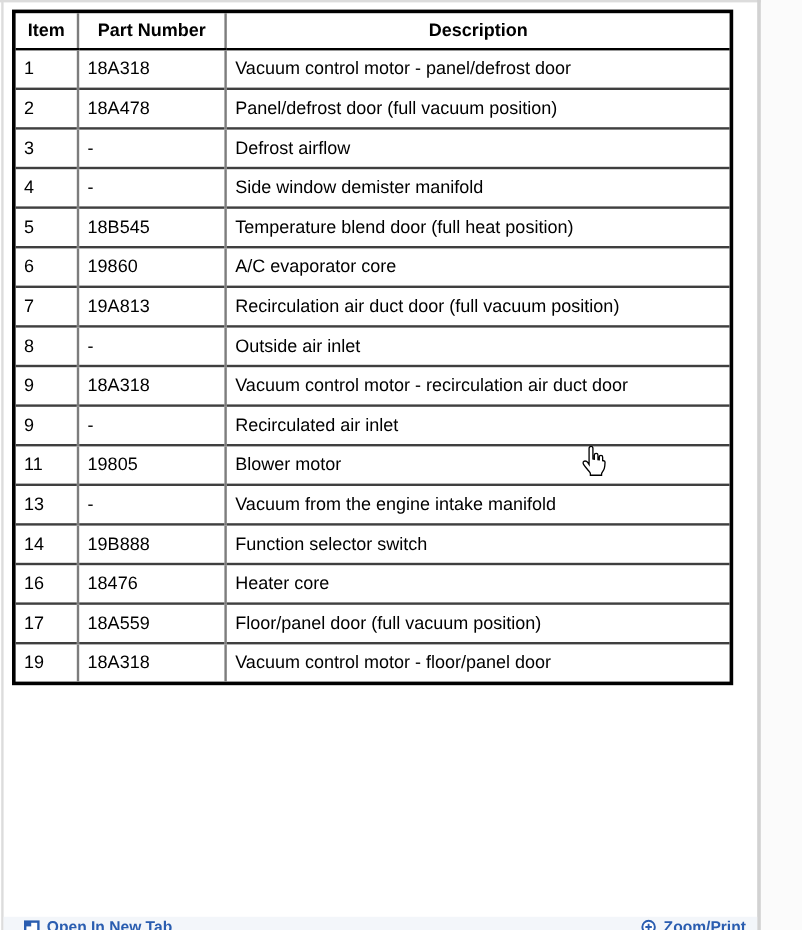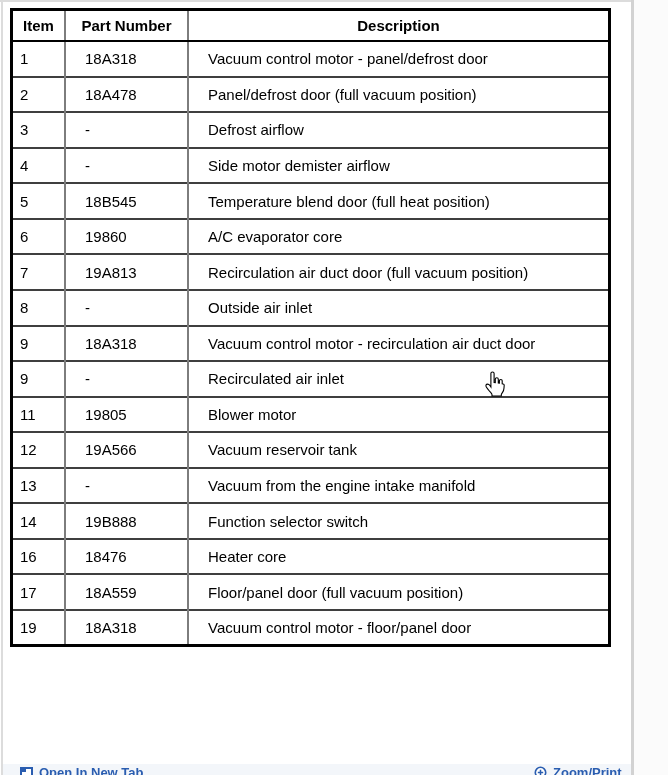--- a/index.html
+++ b/index.html
@@ -9,40 +9,40 @@
     font-family:"Liberation Sans","DejaVu Sans",sans-serif;
   }
   
   .frame-line-top{position:absolute;left:0;top:0;width:668px;height:2px;background:#dcdcdc;}
   .frame-line-left{position:absolute;left:1px;top:0;width:2px;height:775px;background:#dcdcdc;}
   .frame-divider{position:absolute;left:631px;top:0;width:3px;height:775px;background:#d2d2d2;}
   .frame-right-area{position:absolute;left:634px;top:0;width:34px;height:775px;background:#fbfbfb;}
 
   
   .table-wrap{
-    position:absolute;left:10px;top:8px;width:601px;height:639px;
+    position:absolute;left:10px;top:8px;width:601px;height:563px;
     border:3px solid #000;box-sizing:border-box;background:#fff;
   }
   table{
     width:100%;height:100%;border-collapse:collapse;table-layout:fixed;
   }
   th,td{
     box-sizing:border-box;
     font-size:15px;color:#000;vertical-align:middle;
     border-left:2px solid #7d7d7d;
     overflow:hidden;white-space:nowrap;
   }
   th:first-child,td:first-child{border-left:none;}
   thead th{
     height:30px;font-weight:bold;text-align:center;
     border-bottom:2px solid #000;font-size:15px;
   }
   tbody td{border-top:2px solid #3f3f3f;padding-left:7px;}
   tbody tr:first-child td{border-top:none;}
-  td.col-part,td.col-desc{padding-left:19px;}
+  td.col-part,td.col-desc{padding-left:7px;}
 
   
   .cursor{position:absolute;left:483px;top:370px;width:24px;height:28px;}
 
   
   .footer-strip{position:absolute;left:3px;top:764px;width:628px;height:11px;background:#f3f6fa;}
   .footer-link{
     position:absolute;top:766px;display:flex;align-items:flex-start;gap:6px;
     color:#2a5db0;font-size:13px;font-weight:bold;text-decoration:none;cursor:pointer;
   }
@@ -93,21 +93,21 @@
           <td class="col-desc">Panel/defrost door (full vacuum position)</td>
         </tr>
       <tr>
           <td class="col-item">3</td>
           <td class="col-part">-</td>
           <td class="col-desc">Defrost airflow</td>
         </tr>
       <tr>
           <td class="col-item">4</td>
           <td class="col-part">-</td>
-          <td class="col-desc">Side motor demister airflow</td>
+          <td class="col-desc">Side window demister manifold</td>
         </tr>
       <tr>
           <td class="col-item">5</td>
           <td class="col-part">18B545</td>
           <td class="col-desc">Temperature blend door (full heat position)</td>
         </tr>
       <tr>
           <td class="col-item">6</td>
           <td class="col-part">19860</td>
           <td class="col-desc">A/C evaporator core</td>
@@ -129,25 +129,20 @@
         </tr>
       <tr>
           <td class="col-item">9</td>
           <td class="col-part">-</td>
           <td class="col-desc">Recirculated air inlet</td>
         </tr>
       <tr>
           <td class="col-item">11</td>
           <td class="col-part">19805</td>
           <td class="col-desc">Blower motor</td>
-        </tr>
-      <tr>
-          <td class="col-item">12</td>
-          <td class="col-part">19A566</td>
-          <td class="col-desc">Vacuum reservoir tank</td>
         </tr>
       <tr>
           <td class="col-item">13</td>
           <td class="col-part">-</td>
           <td class="col-desc">Vacuum from the engine intake manifold</td>
         </tr>
       <tr>
           <td class="col-item">14</td>
           <td class="col-part">19B888</td>
           <td class="col-desc">Function selector switch</td>

